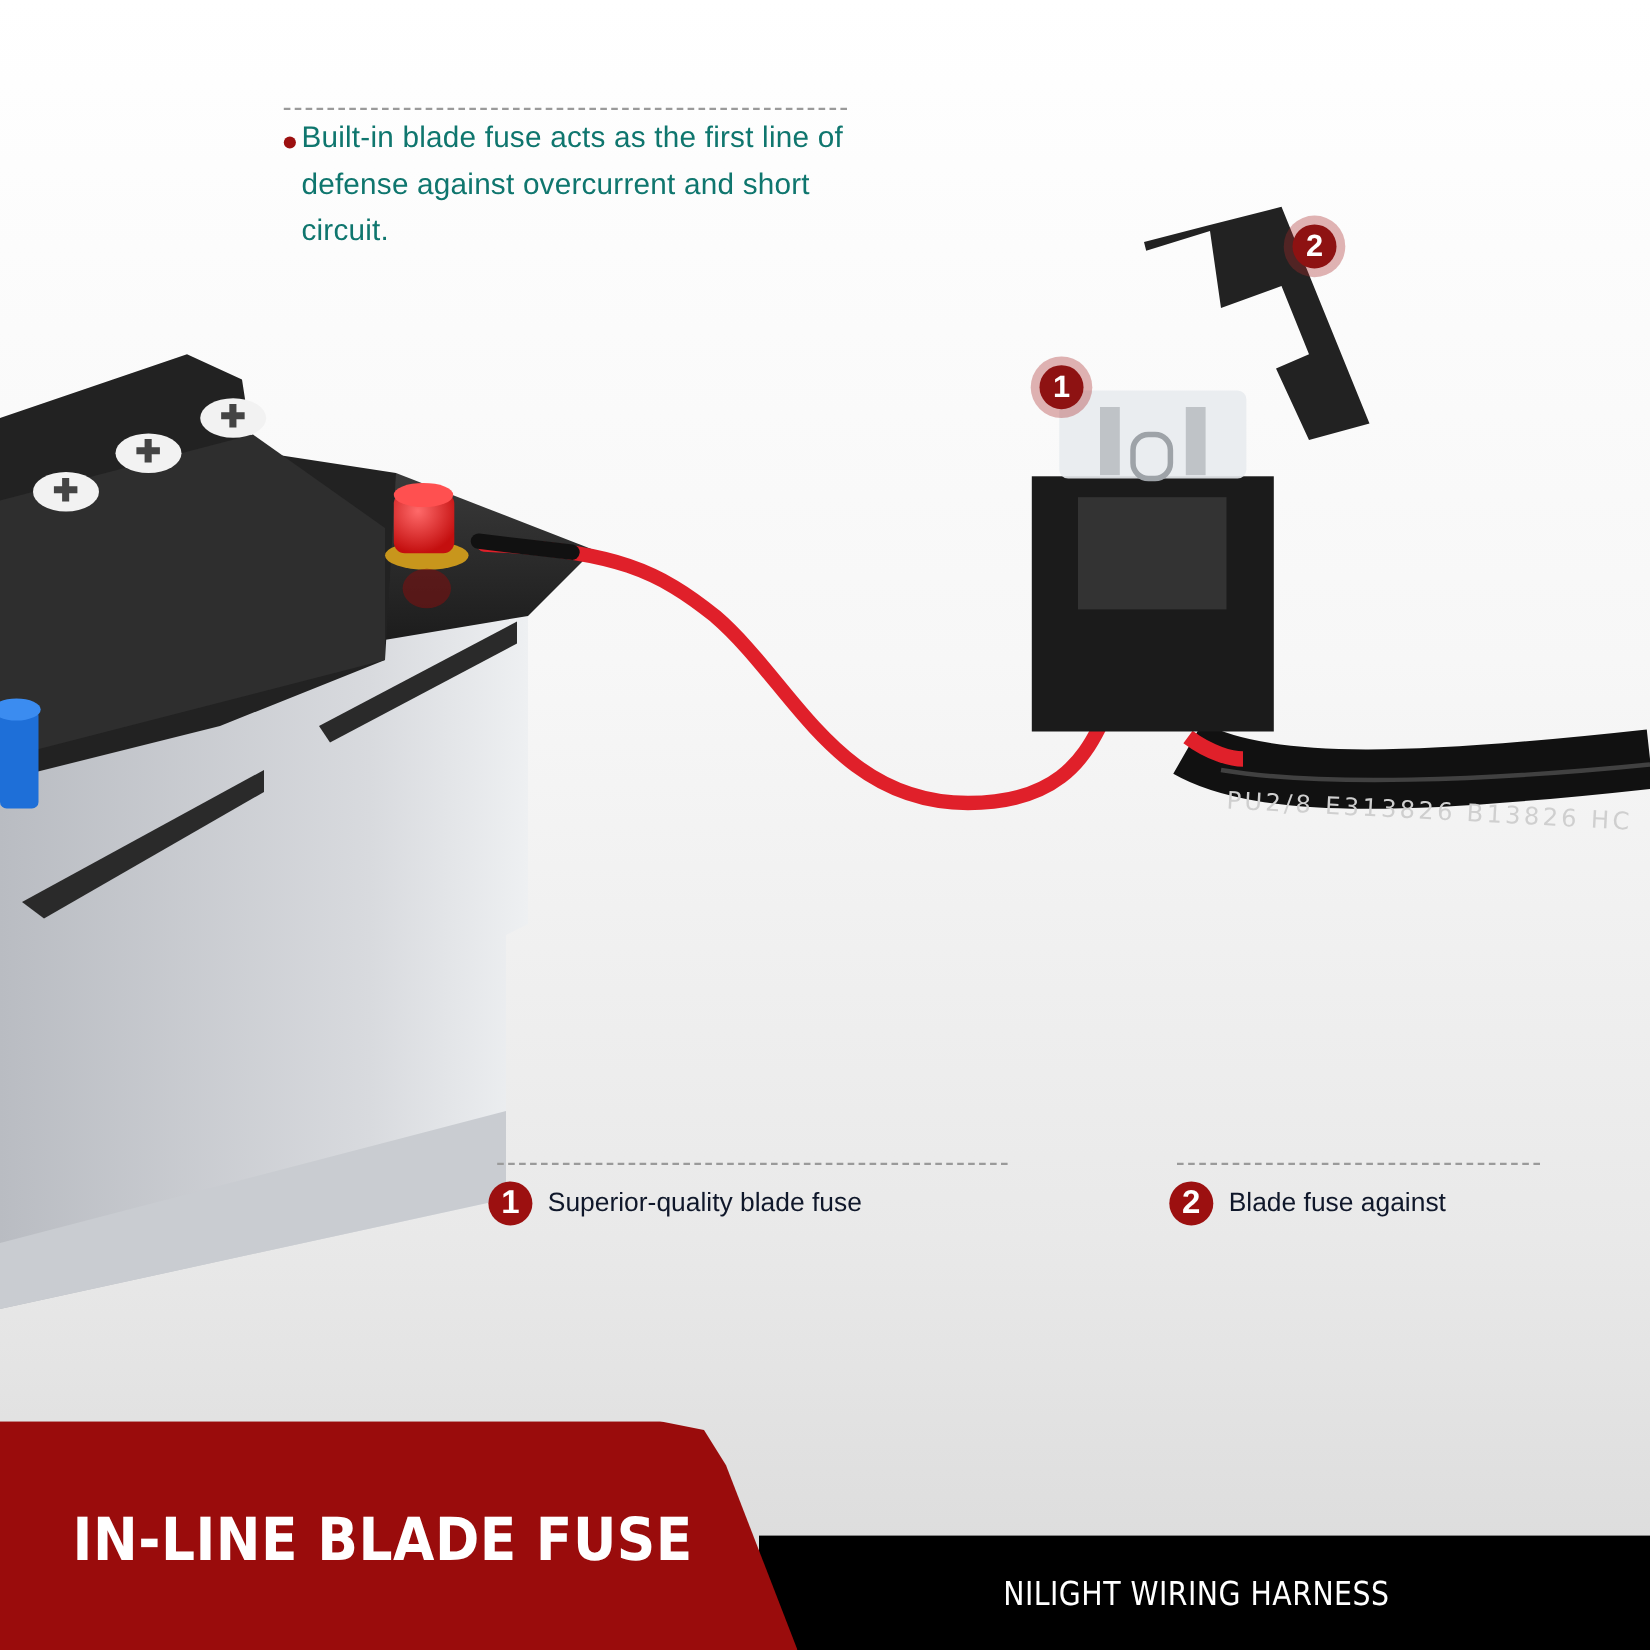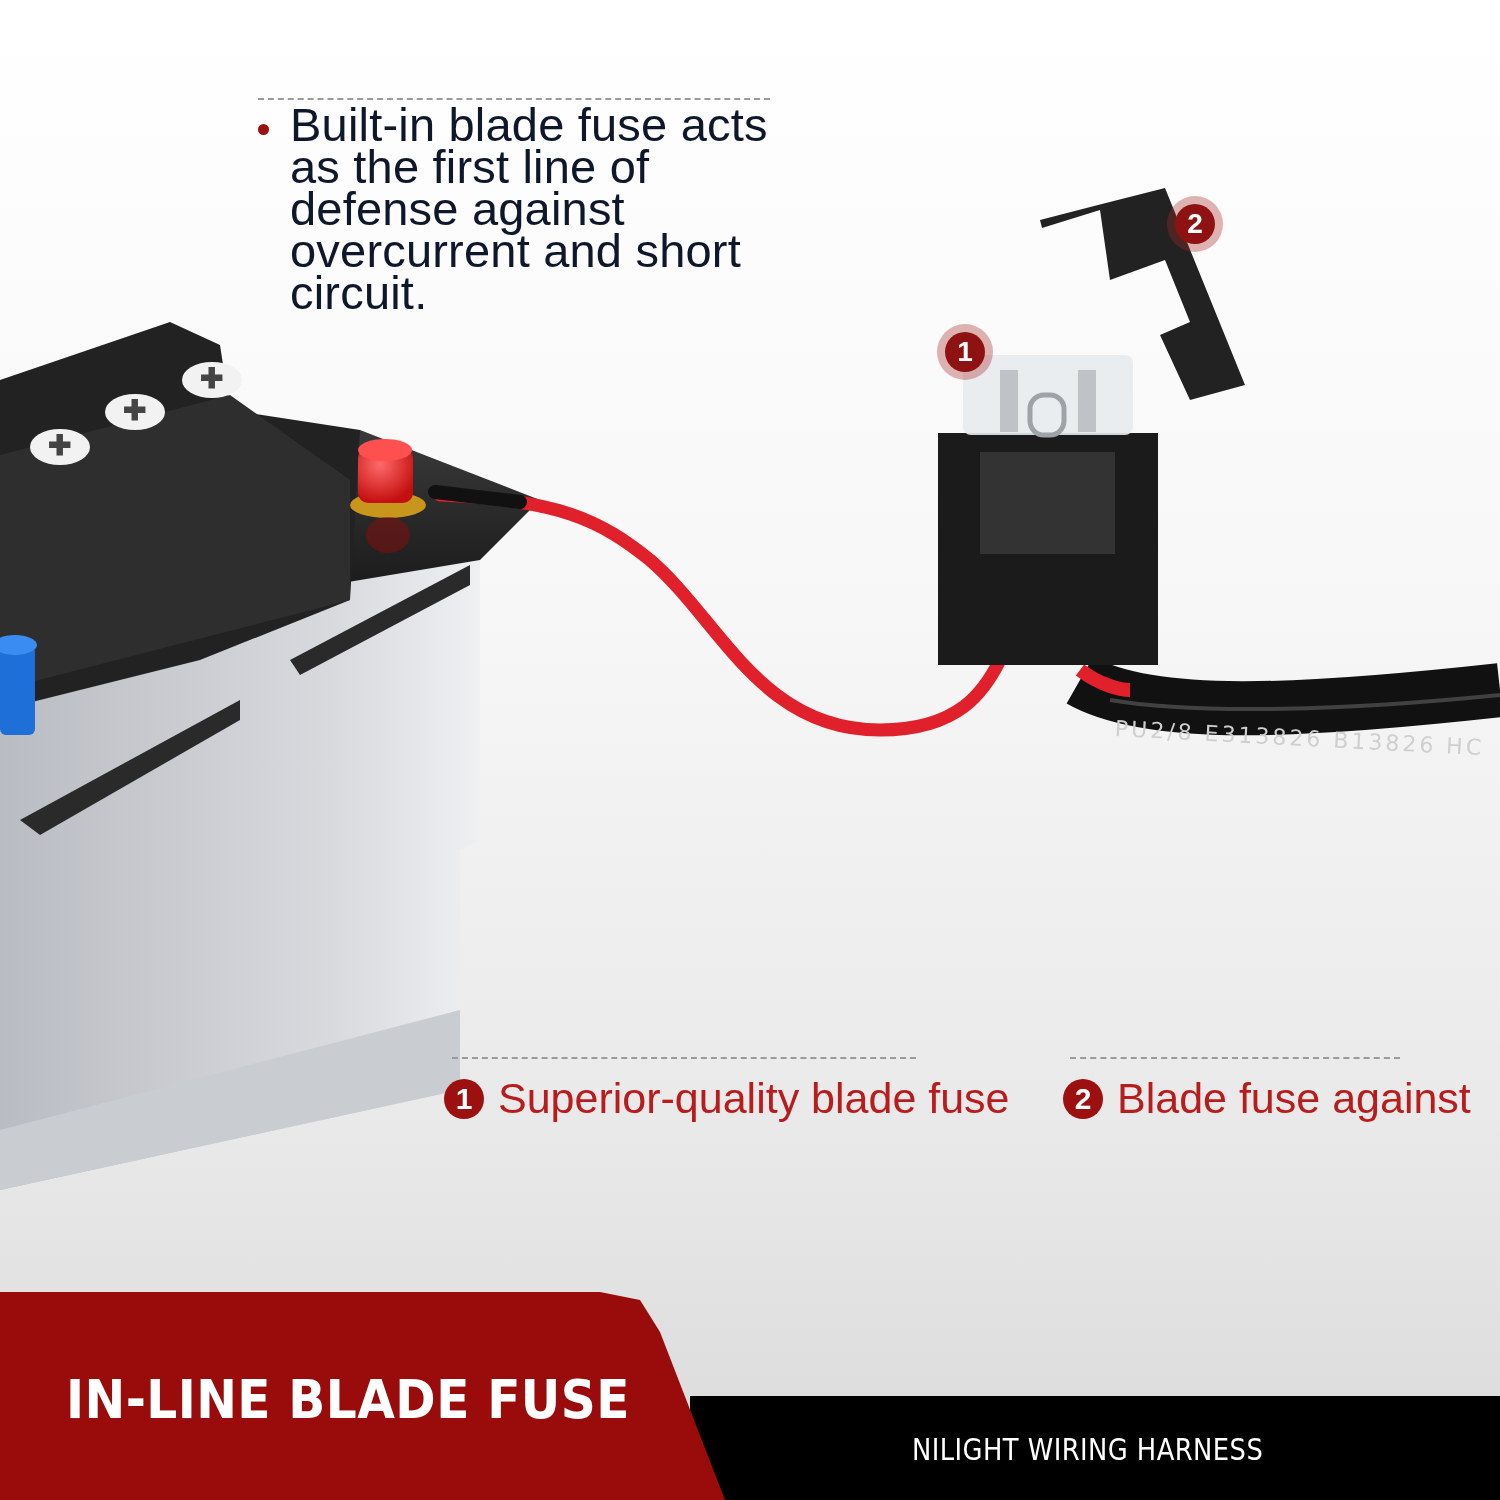--- a/index.html
+++ b/index.html
@@ -6,42 +6,42 @@
   body {
     width:1500px; height:1500px; position:relative; overflow:hidden;
     background: linear-gradient(180deg, #ffffff 0%, #f7f7f7 40%, #e9e9e9 75%, #d9d9d9 100%);
     font-family: "Liberation Sans", sans-serif;
   }
   .abs { position:absolute; }
   .dashed-rule { position:absolute; height:0; border-top:2px dashed #9a9a9a; }
 
   .intro { position:absolute; left:258px; top:98px; width:512px; }
   .intro-text {
-    position:absolute; left:32px; top:6px; width:500px;
-    font-size:47px; line-height:42px; color:#0f172a; letter-spacing:0.2px;
+    position:absolute; left:16px; top:6px; width:500px;
+    font-size:27px; line-height:42px; color:#0f766e; letter-spacing:0.2px;
   }
   .bullet-dot { position:absolute; left:0; top:26px; width:11px; height:11px; border-radius:50%; background:#9c1010; }
 
   .badge {
     display:inline-flex; align-items:center; justify-content:center;
     width:40px; height:40px; border-radius:50%; background:#9c1010; color:#fff;
     font-weight:bold; font-size:30px; font-family:"Liberation Sans", sans-serif;
   }
   .halo-badge {
     position:absolute; width:56px; height:56px; border-radius:50%;
     background:rgba(170,40,40,0.35);
     display:flex; align-items:center; justify-content:center;
   }
   .halo-badge .inner {
     width:40px; height:40px; border-radius:50%; background:#8e1212; color:#fff;
     display:flex; align-items:center; justify-content:center; font-weight:bold; font-size:28px;
   }
 
   .legend { position:absolute; display:flex; align-items:center; gap:14px; }
-  .legend-text { font-size:43px; color:#b91c1c; }
+  .legend-text { font-size:24px; color:#0f172a; }
 
   .footer-red {
     position:absolute; left:0; top:1292px; width:740px; height:208px;
     background:#9a0c0c;
     clip-path: polygon(0 0, 600px 0, 640px 8px, 660px 40px, 725px 208px, 0 208px);
   }
   .footer-black {
     position:absolute; left:690px; top:1396px; width:810px; height:104px; background:#000;
   }
   .title-main {

